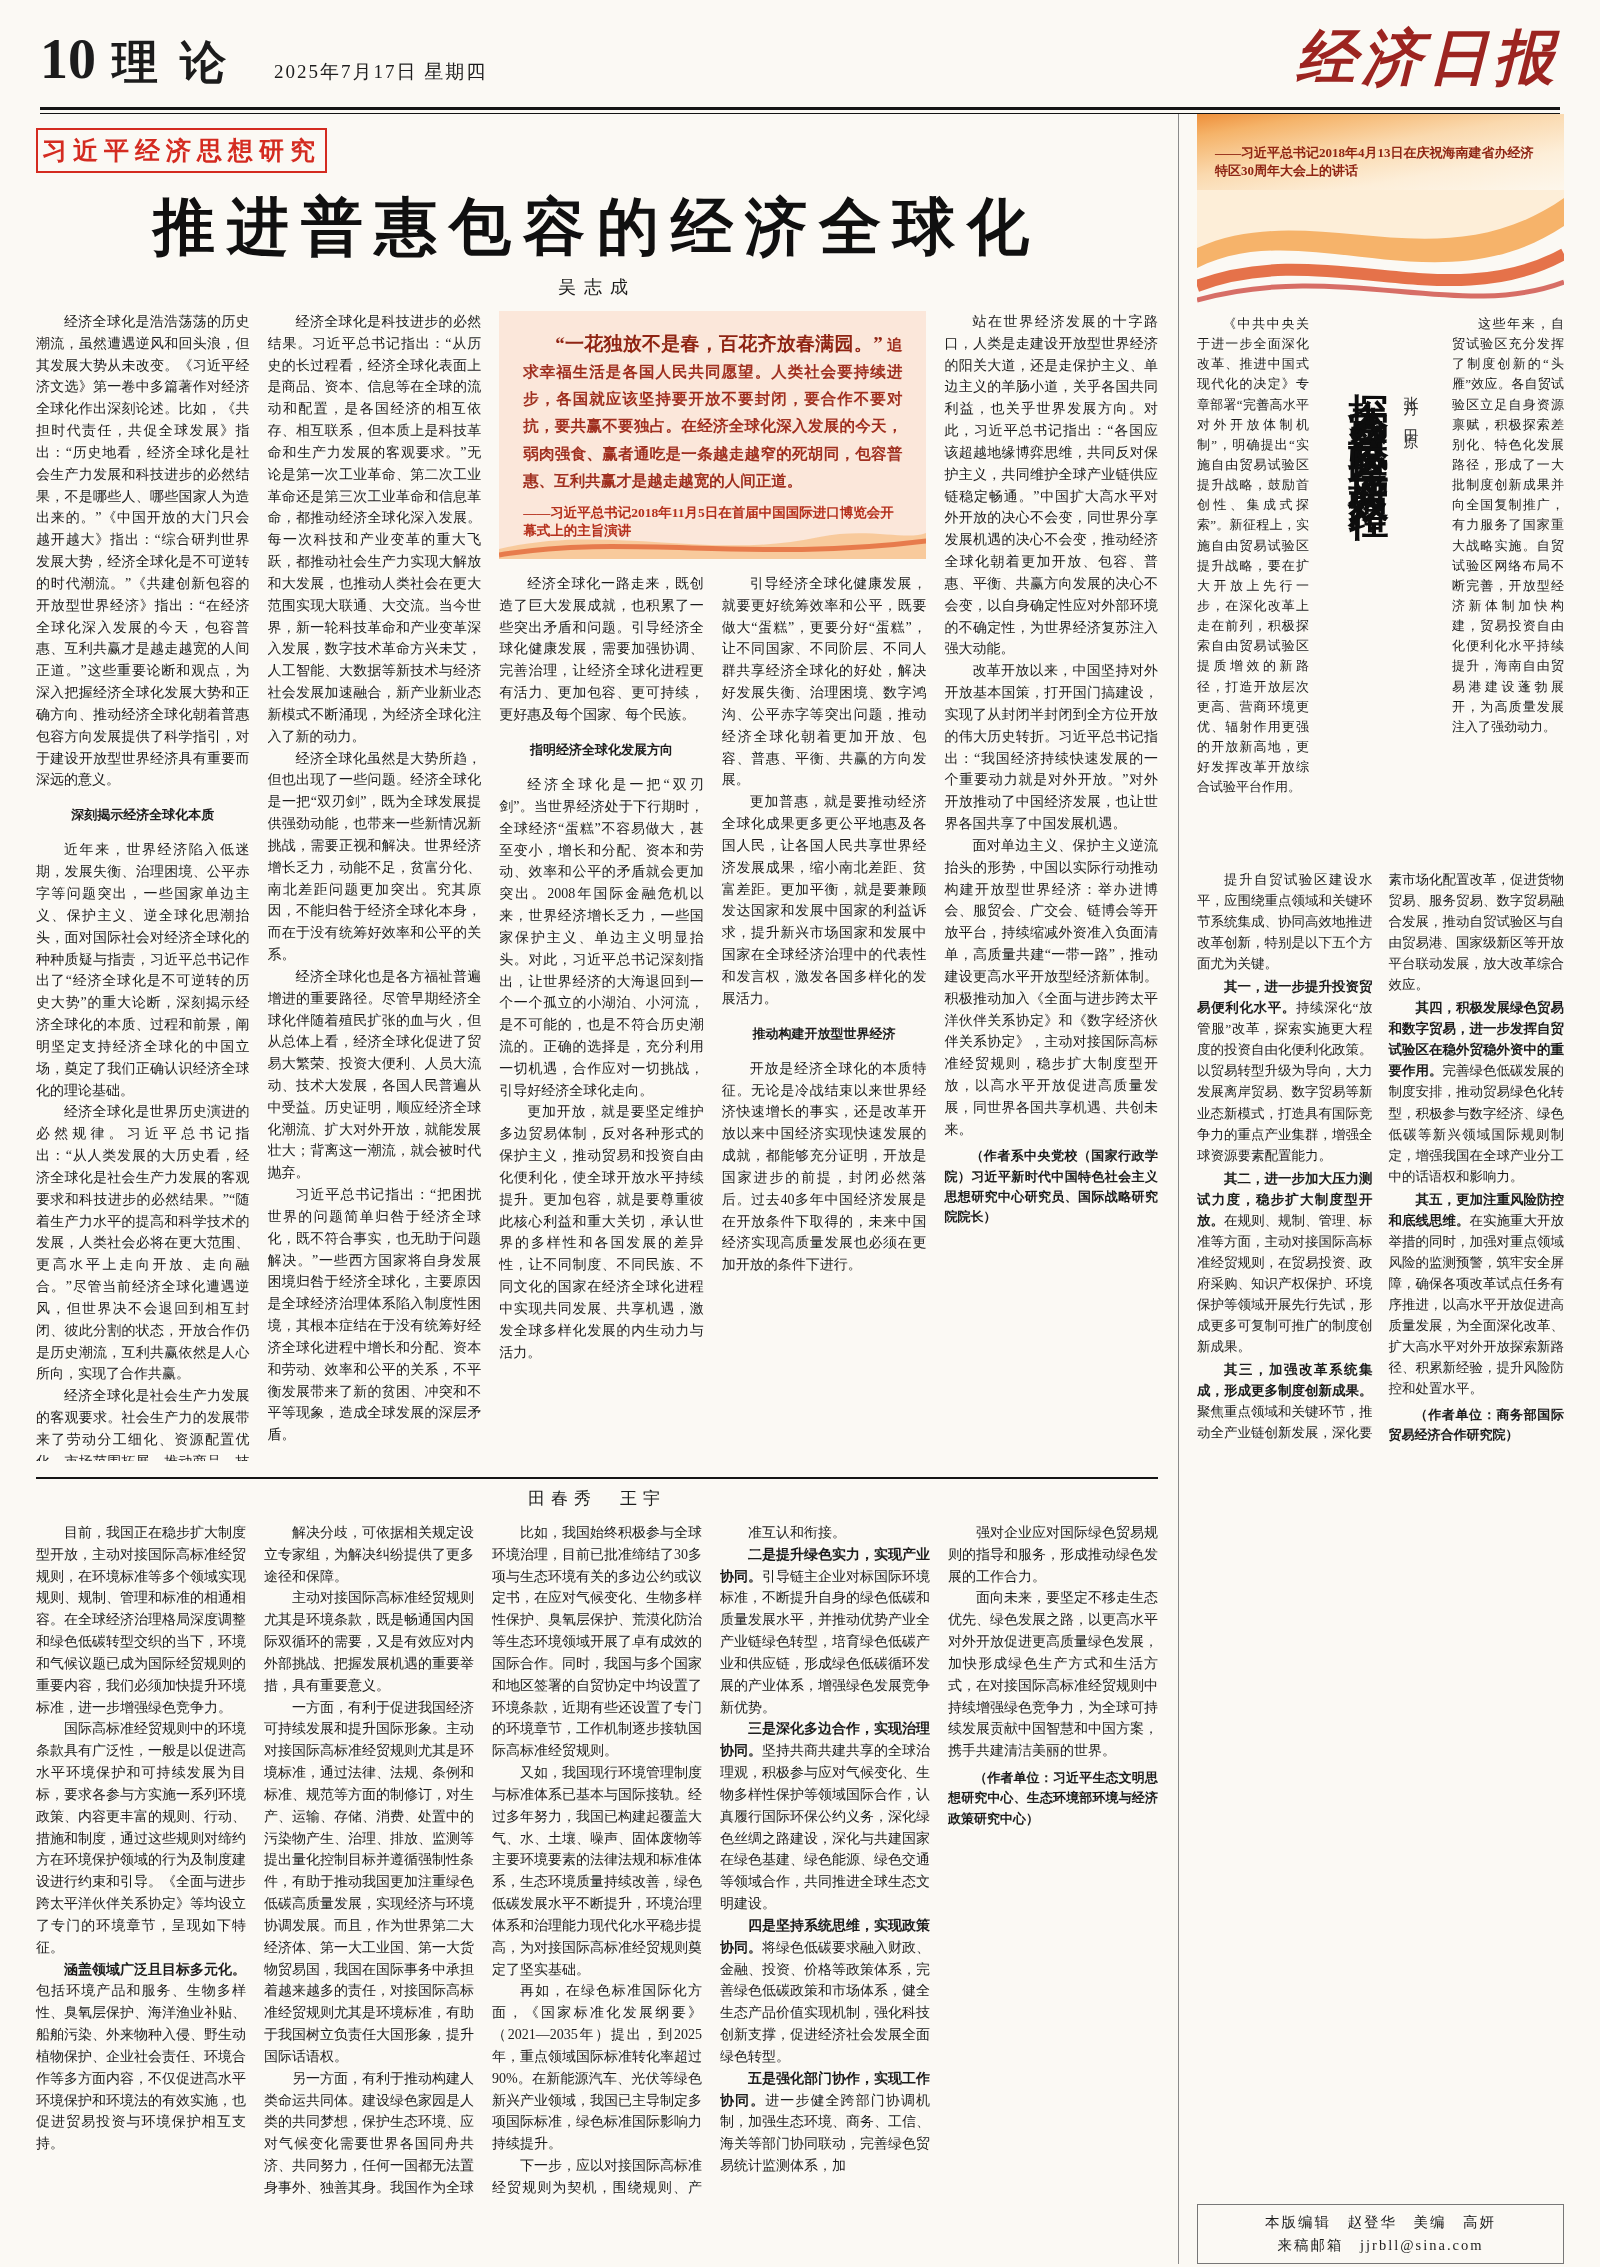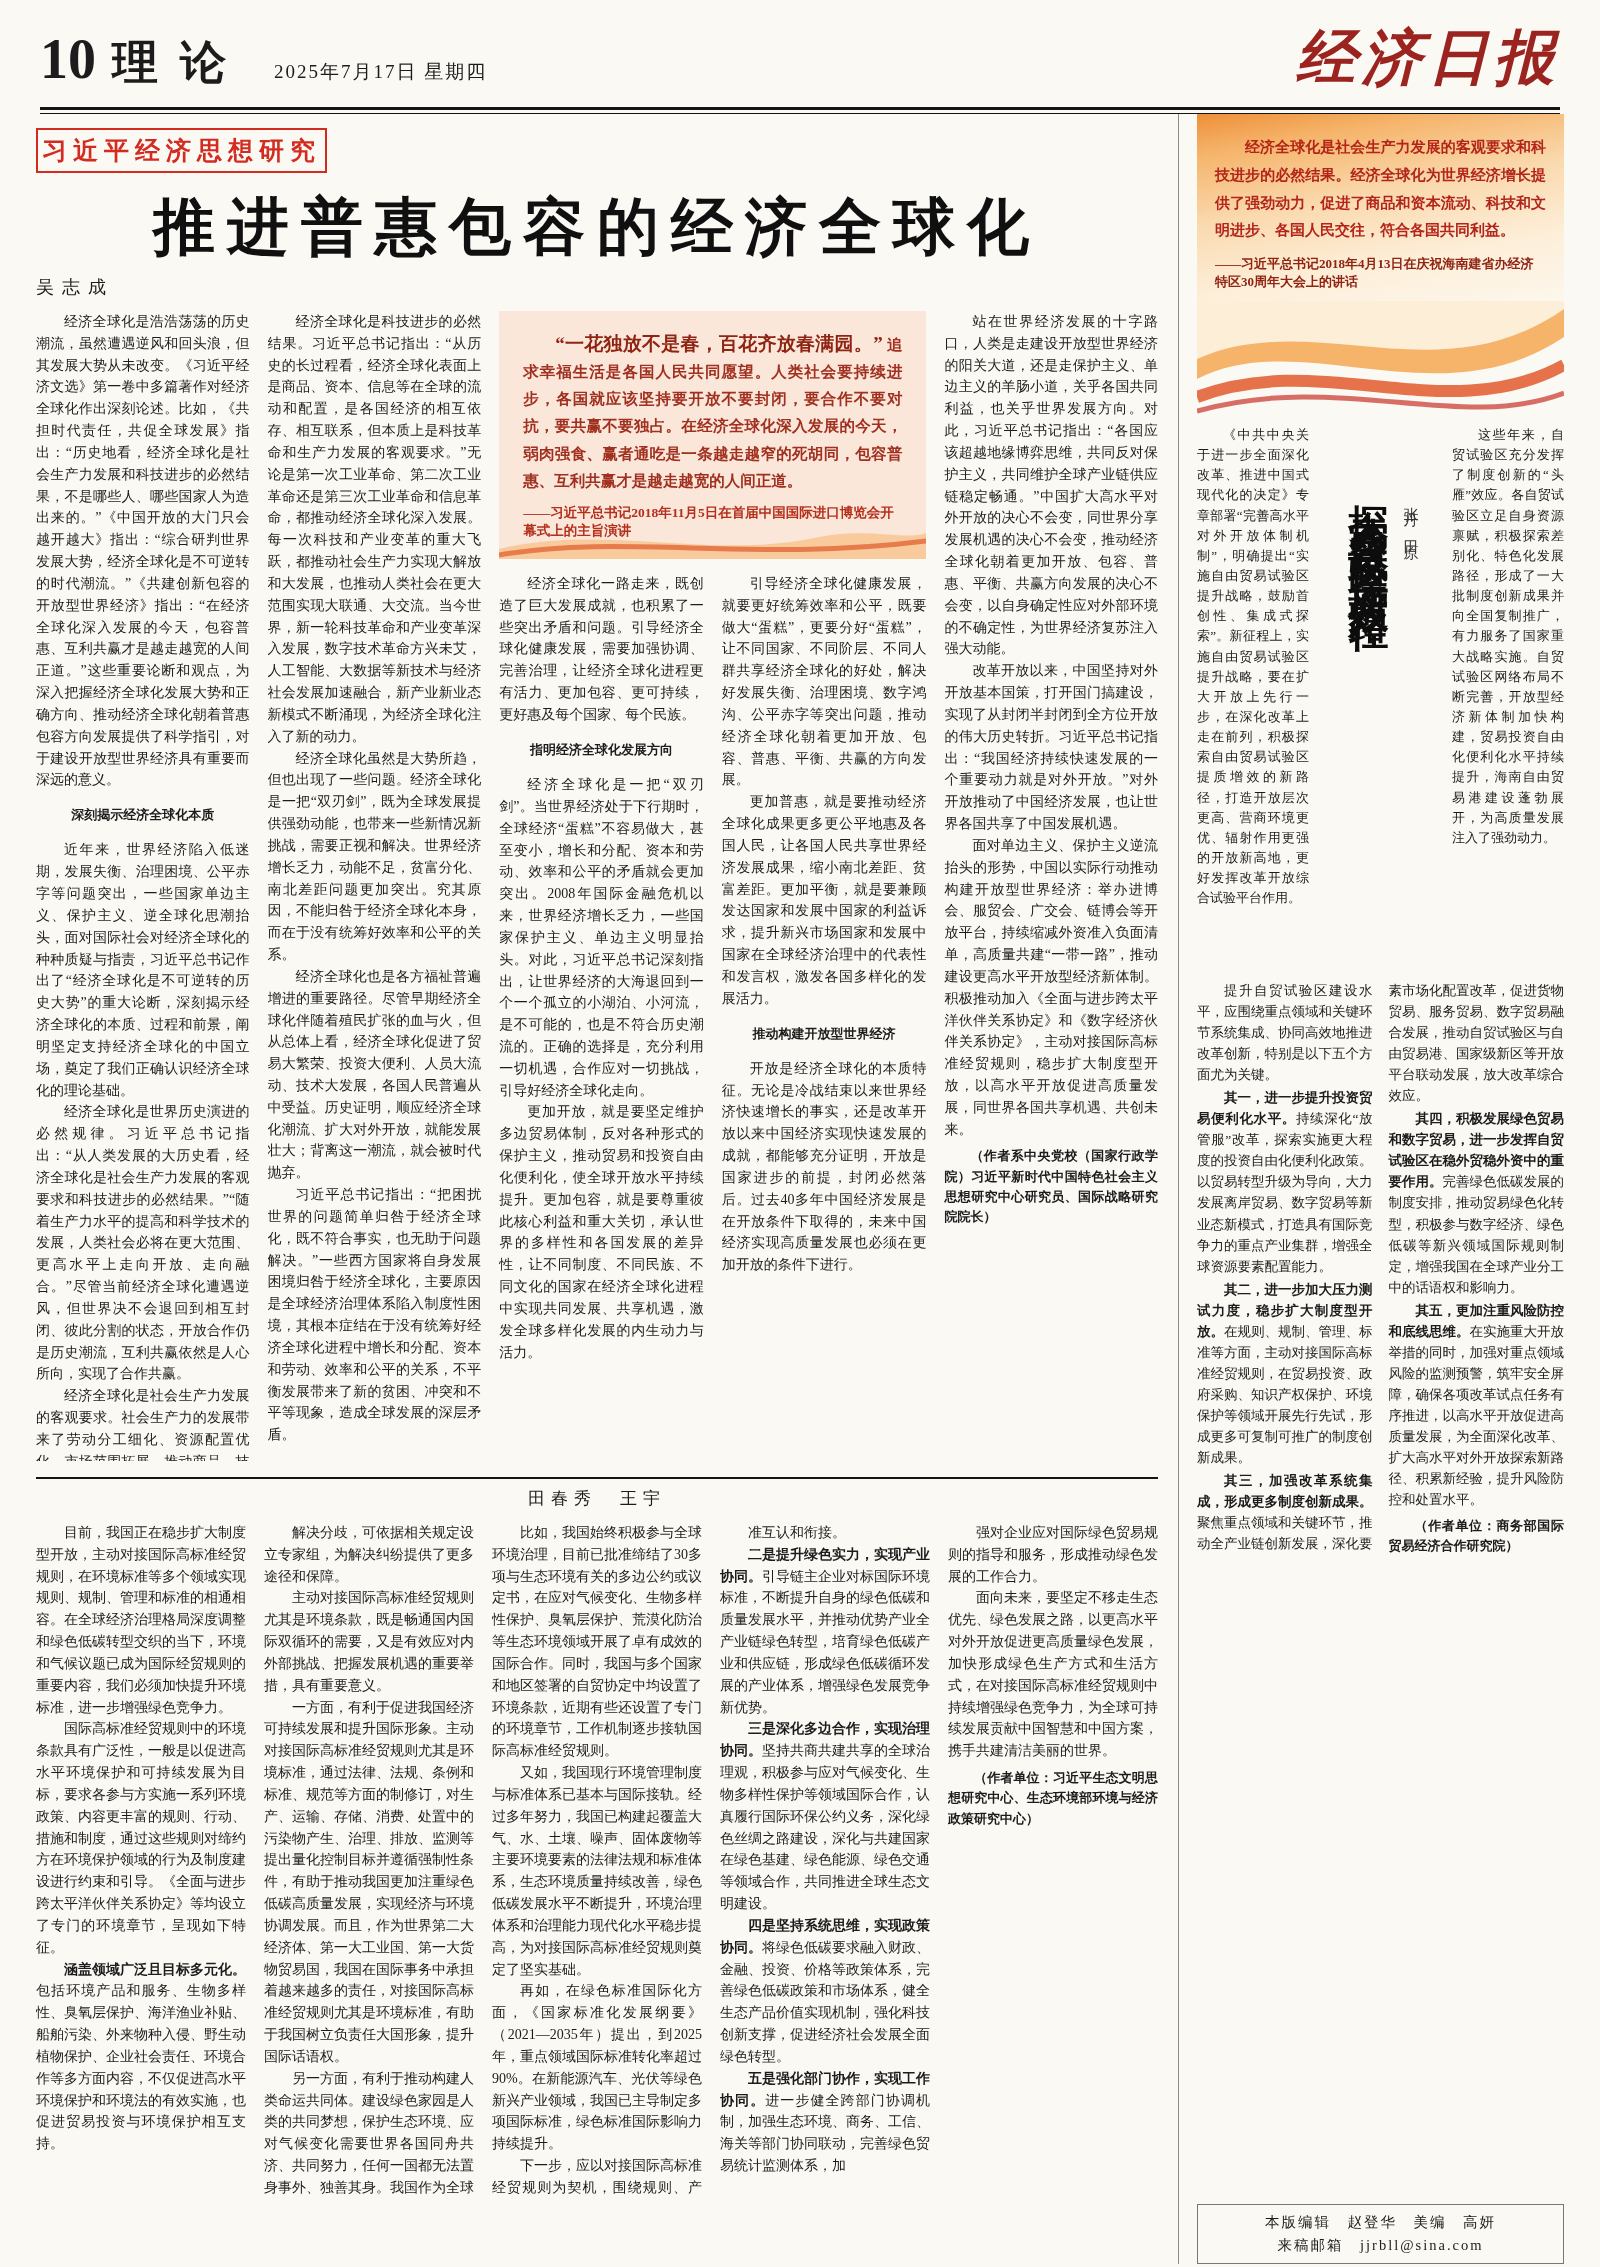--- a/index.html
+++ b/index.html
@@ -25,21 +25,21 @@
   .left { width:1122px; }
   .sidebar { flex:1; border-left:1px solid #8b8b8b; margin-left:20px; padding-left:18px;
              display:flex; flex-direction:column; height:2150px; overflow:hidden; }
 
   
   .label { display:inline-block; border:2px solid #d42b20; color:#d42b20; font-weight:bold;
            font-size:25px; letter-spacing:6px; padding:4px 4px; margin:14px 0 4px;
            font-family:"Liberation Sans","DejaVu Sans",sans-serif; }
   h1.main-title { font-family:"Liberation Sans","DejaVu Sans",sans-serif; font-weight:900;
                   font-size:62px; letter-spacing:12px; text-align:center; margin:8px 0 6px; color:#101010; }
-  .byline { text-align:left; font-size:18px; letter-spacing:8px; margin-bottom:12px; }
+  .byline { text-align:center; font-size:18px; letter-spacing:8px; margin-bottom:12px; }
 
   .main-body { display:flex; gap:18px; height:1150px; overflow:hidden; }
   .col { flex:1; font-size:14px; line-height:1.56; text-align:justify; overflow:hidden; }
   .center-wrap { flex:2; display:flex; flex-direction:column; min-width:0; }
   .center-cols { display:flex; gap:18px; flex:1; overflow:hidden; }
 
   .para { text-indent:2em; margin:0; }
   .para strong { font-weight:bold; }
   .subhead { font-family:"Liberation Sans","DejaVu Sans",sans-serif; font-weight:bold;
              font-size:13px; text-align:center; margin:14px 0; text-indent:0; }
@@ -196,21 +196,20 @@
               <p class="attrib">（作者单位：习近平生态文明思想研究中心、生态环境部环境与经济政策研究中心）</p>
             </div>
         </div>
       </section>
 
     </div>
 
     <aside class="sidebar">
 
       <div class="quote-right">
-        <p class="q-body">经济全球化是社会生产力发展的客观要求和科技进步的必然结果。经济全球化为世界经济增长提供了强劲动力，促进了商品和资本流动、科技和文明进步、各国人民交往，符合各国共同利益。</p>
         <div class="q-attr">——习近平总书记2018年4月13日在庆祝海南建省办经济特区30周年大会上的讲话</div>
       </div>
       <svg class="swoosh" viewBox="0 0 380 118" preserveAspectRatio="none">
         <path d="M0,70 C90,10 220,110 380,20 L380,0 L0,0 Z" fill="#fdeed8"></path>
         <path d="M0,78 C110,24 250,120 380,36 L380,8 C250,96 120,6 0,58 Z" fill="#f6b36a"></path>
         <path d="M0,96 C130,48 260,128 380,64" stroke="#e05a2b" stroke-width="12" fill="none" opacity="0.85"></path>
         <path d="M0,110 C150,70 270,132 380,92" stroke="#c7332a" stroke-width="5" fill="none" opacity="0.7"></path>
       </svg>
 
       <div class="side-title-row">

